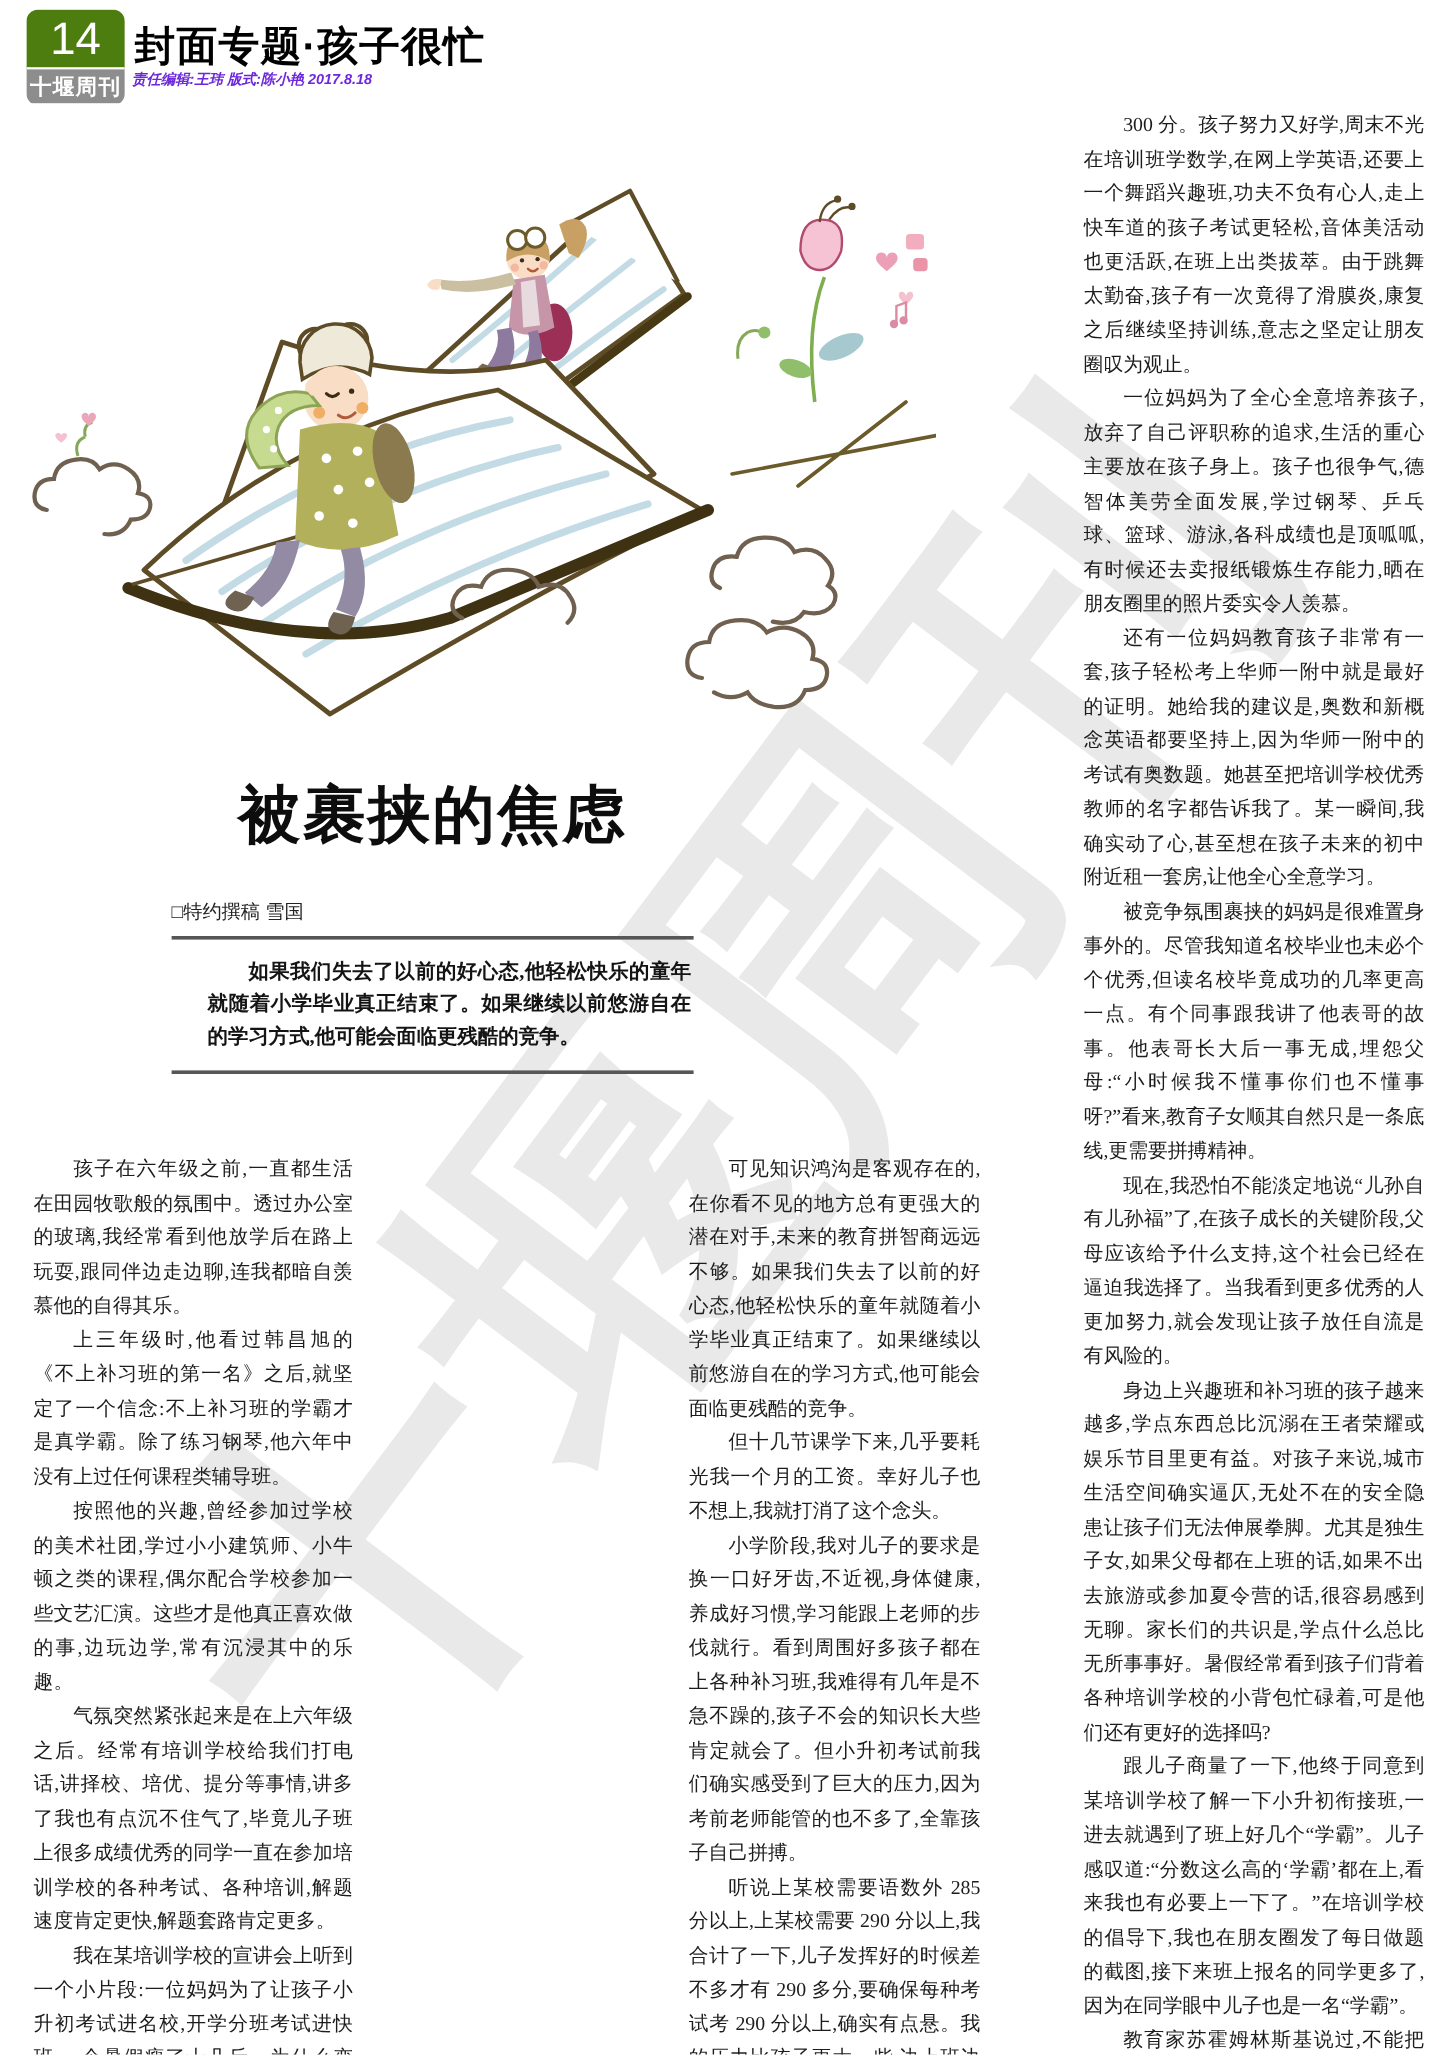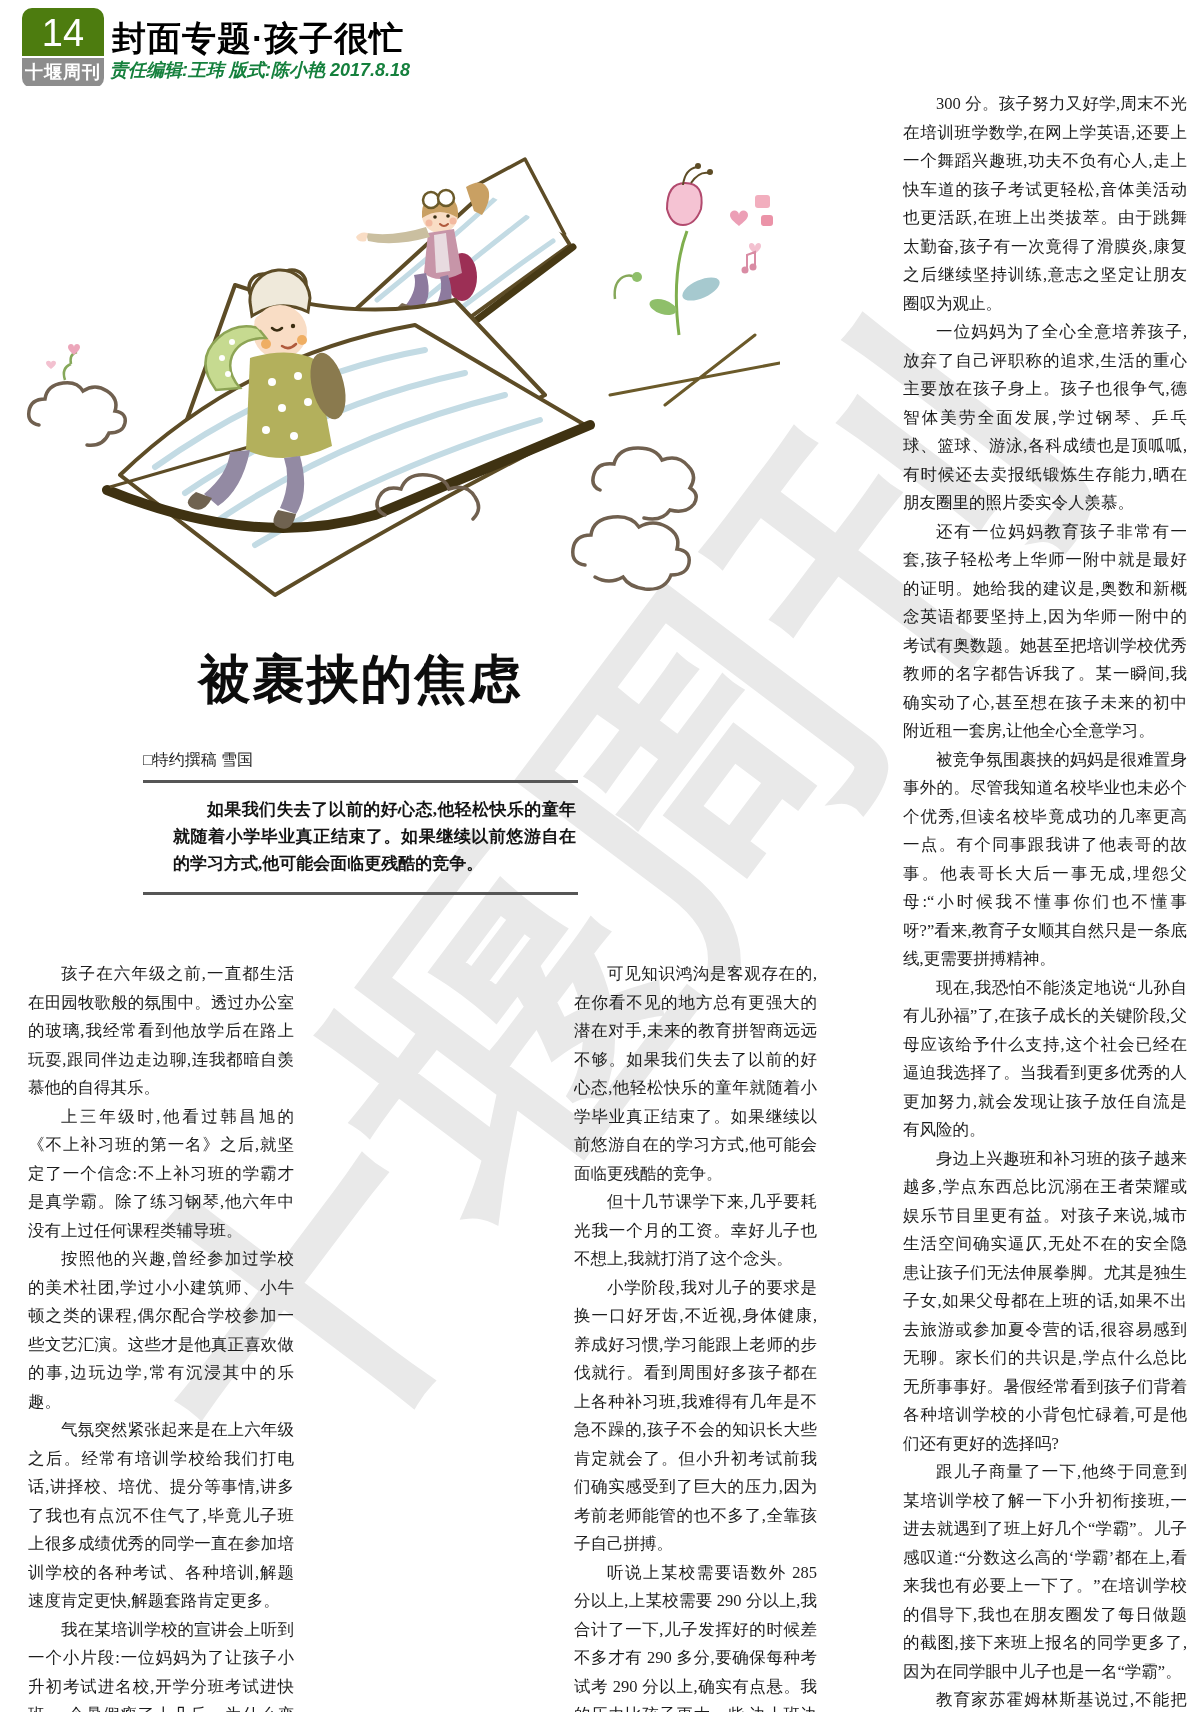--- a/index.html
+++ b/index.html
@@ -32,21 +32,21 @@
     font-family:"Liberation Serif", serif;
   }
   .section-title {
     position:absolute; left:112px; top:16px; z-index:2;
     font-family:"Liberation Sans", sans-serif; font-weight:700;
     font-size:34px; color:#000000; letter-spacing:1px;
   }
   .credits {
     position:absolute; left:110px; top:58px; z-index:2;
     font-family:"Liberation Sans", sans-serif; font-weight:700;
-    font-style:italic; font-size:18px; color:#15803d;
+    font-style:italic; font-size:12px; color:#6d28d9;
   }
   
   .illustration { position:absolute; left:25px; top:95px; z-index:1; }
   
   .article-title {
     position:absolute; left:143px; top:645px; width:435px; z-index:2;
     text-align:center; font-size:52px; font-weight:700; color:#0d0d0d;
     letter-spacing:2px; font-family:"Liberation Serif", serif;
   }
   .article-byline {

